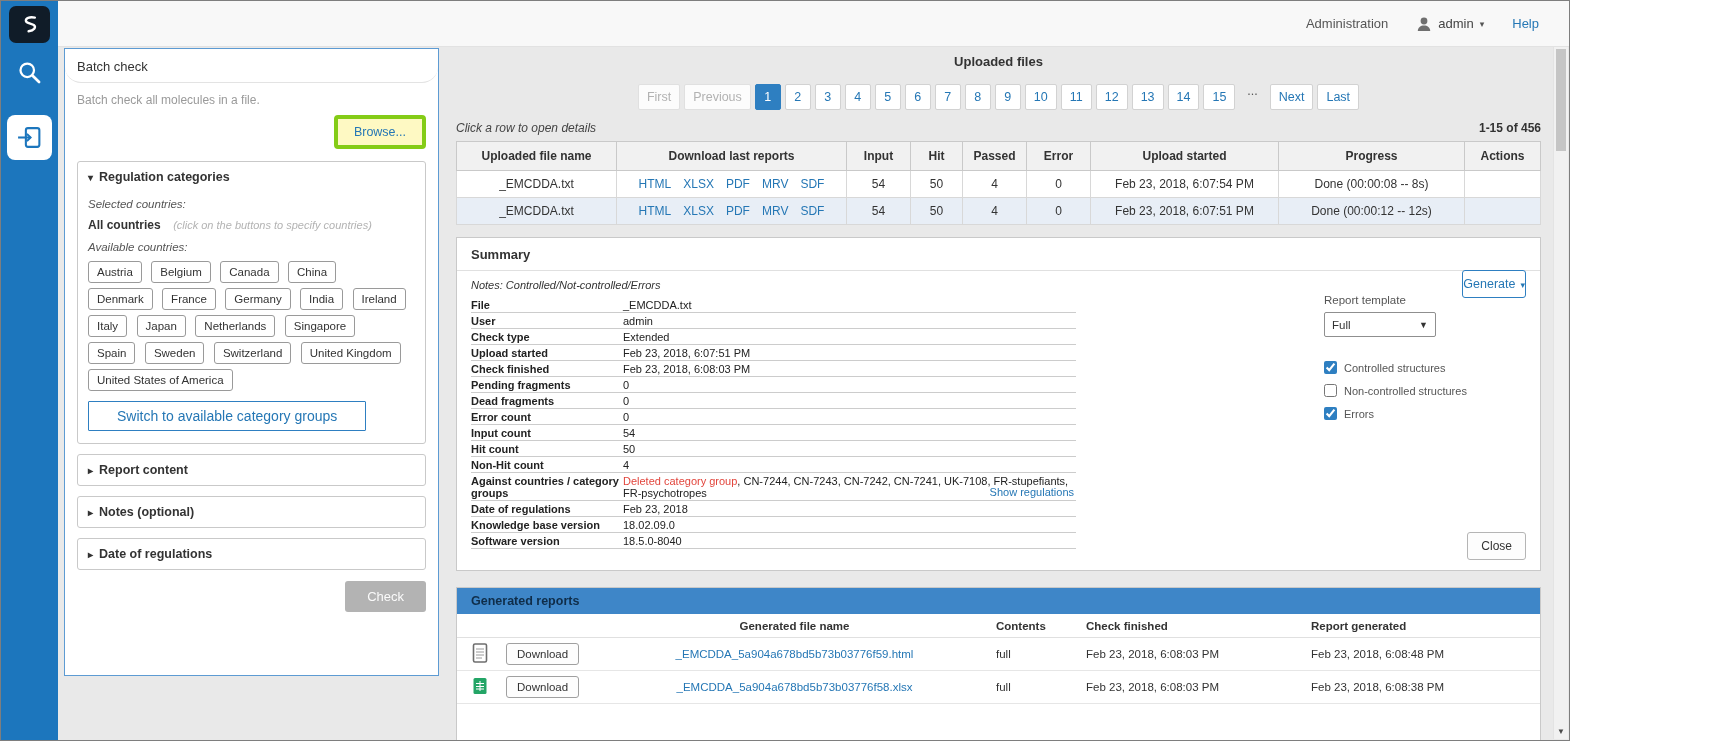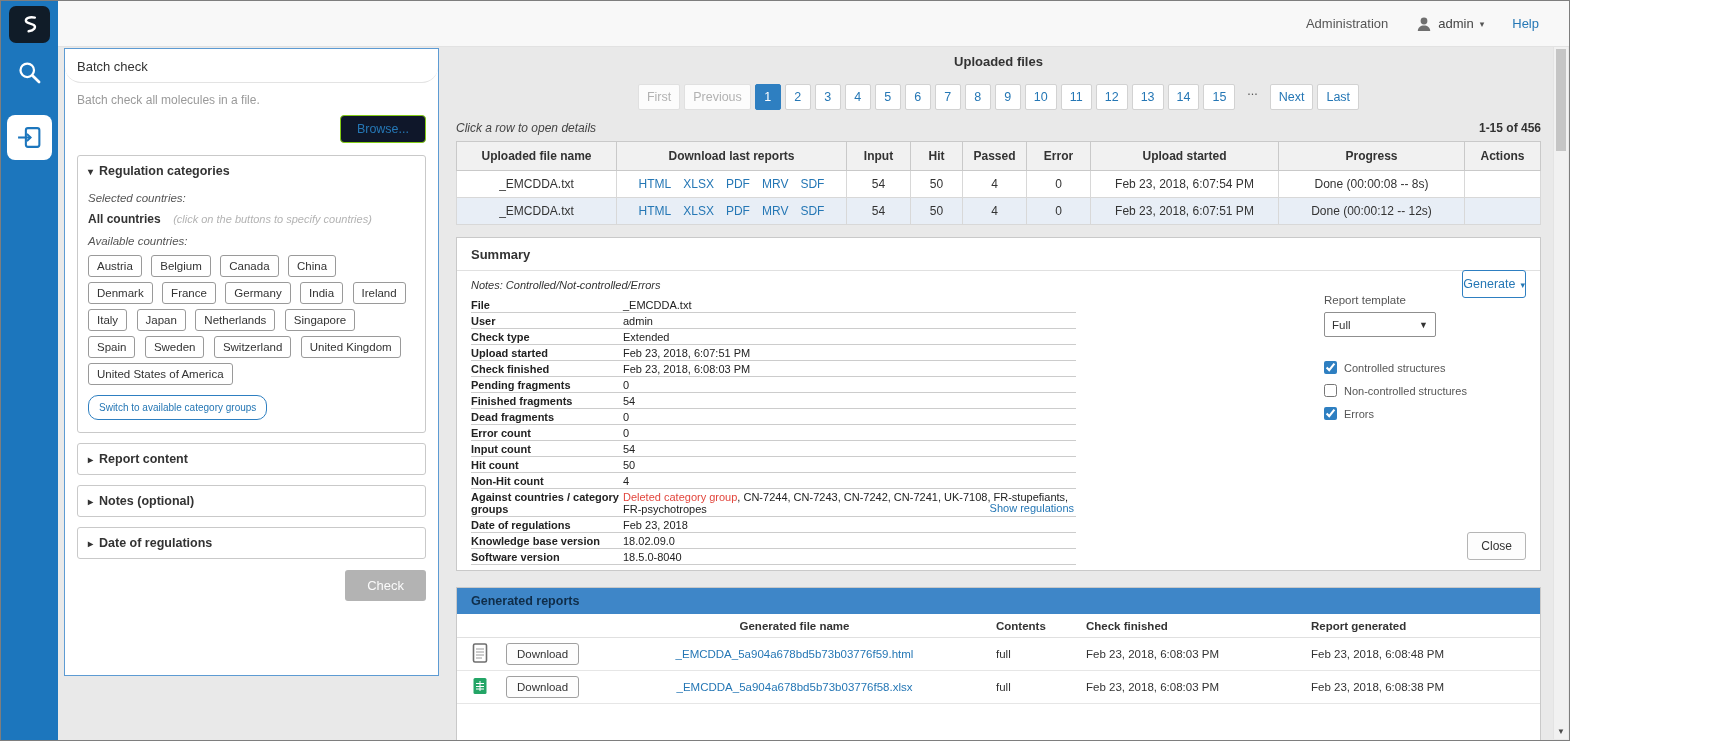--- a/index.html
+++ b/index.html
@@ -21,32 +21,32 @@
 
   
   .main { position:absolute; top:46px; left:57px; right:0; bottom:0; background:#e9e9e9; }
   .content { position:absolute; top:0; left:398px; width:1085px; }
 
   
   .batch-panel { position:absolute; top:47px; left:63px; width:375px; height:628px; background:#fff; border:1px solid #5d9bd3; z-index:4; }
   .bp-header { padding:10px 12px 8px; font-size:13px; color:#333; border-bottom:1px solid #e3e3e3;border-radius:16px; }
   .bp-sub { margin:10px 12px 0; color:#9a9a9a; font-size:12px; }
   .browse-row { text-align:right; margin:8px 12px 4px; }
-  .browse-btn { background:#0f172a; border:1px solid #84cc16; color:#2577b5; border-radius:4px; padding:6px 16px; font-size:12.5px; cursor:pointer; font-family:inherit; }
+  .browse-btn { background:#fef9c3; border:4px solid #84cc16; color:#2577b5; border-radius:4px; padding:6px 16px; font-size:12.5px; cursor:pointer; font-family:inherit; }
   .reg-box { margin:12px 12px 0; border:1px solid #c9c9c9; border-radius:3px; }
   .reg-head { padding:8px 10px; font-weight:bold; font-size:12.5px; color:#333; cursor:pointer; }
   .sec-caret { font-size:10px; color:#333; margin-right:6px; }
   .reg-body { padding:0 10px 12px; }
   .lbl-italic { font-style:italic; color:#555; font-size:11.5px; margin:6px 0 5px; }
   .sel-line { margin:2px 0 8px; }
   .sel-value { font-weight:bold; font-size:12px; color:#333; }
   .sel-hint { font-style:italic; color:#b3b3b3; font-size:11px; margin-left:8px; }
   .country-wrap { margin-top:2px; }
   .country-btn { display:inline-block; margin:2.5px 5px 2.5px 0; padding:4px 8px; font-size:11.5px; border:1px solid #9a9a9a; border-radius:3px; background:#fff; color:#333; cursor:pointer; font-family:Liberation Sans, sans-serif; }
-  .switch-btn { margin-top:8px; padding:6px 10px; font-size:10px; color:#2577b5; border:1px solid #2e7fc1; border-radius:10px; background:#fff; cursor:pointer; font-family:inherit; }
+  .switch-btn { margin-top:8px; padding:6px 28px; font-size:14px; color:#2577b5; border:1px solid #2e7fc1; border-radius:1px; background:#fff; cursor:pointer; font-family:inherit; }
   .collapse-box { margin:10px 12px 0; border:1px solid #c9c9c9; border-radius:3px; padding:8px 10px; font-weight:bold; font-size:12.5px; color:#333; cursor:pointer; }
   .check-row { text-align:right; margin:11px 12px 0; }
   .check-btn { background:#b3b3b3; color:#fbfbfb; border:none; border-radius:3px; padding:8px 22px; font-size:13px; font-family:inherit; }
 
   
   .uf-title { text-align:center; font-weight:bold; font-size:13px; color:#333; padding-top:7px; }
   .pager { display:flex; justify-content:center; gap:4px; margin-top:15px; }
   .pg { font-size:12.5px; color:#2577b5; background:#fff; border:1px solid #d2d2d2; border-radius:2px; padding:0 8px; height:26px; min-width:26px; cursor:pointer; font-family:inherit; }
   .pg.disabled { color:#b2b2b2; border-color:#e0e0e0; background:#fcfcfc; }
   .pg.active { background:#2e7fc1; color:#fff; border-color:#2e7fc1; }
@@ -229,24 +229,20 @@
               </tr>
             <tr>
                 <td class="k">Check finished</td>
                 <td class="v">Feb 23, 2018, 6:08:03 PM</td>
               </tr>
             <tr>
                 <td class="k">Pending fragments</td>
                 <td class="v">0</td>
               </tr>
             <tr>
-                <td class="k">Finished fragments</td>
-                <td class="v">54</td>
-              </tr>
-            <tr>
                 <td class="k">Dead fragments</td>
                 <td class="v">0</td>
               </tr>
             <tr>
                 <td class="k">Error count</td>
                 <td class="v">0</td>
               </tr>
             <tr>
                 <td class="k">Input count</td>
                 <td class="v">54</td>

